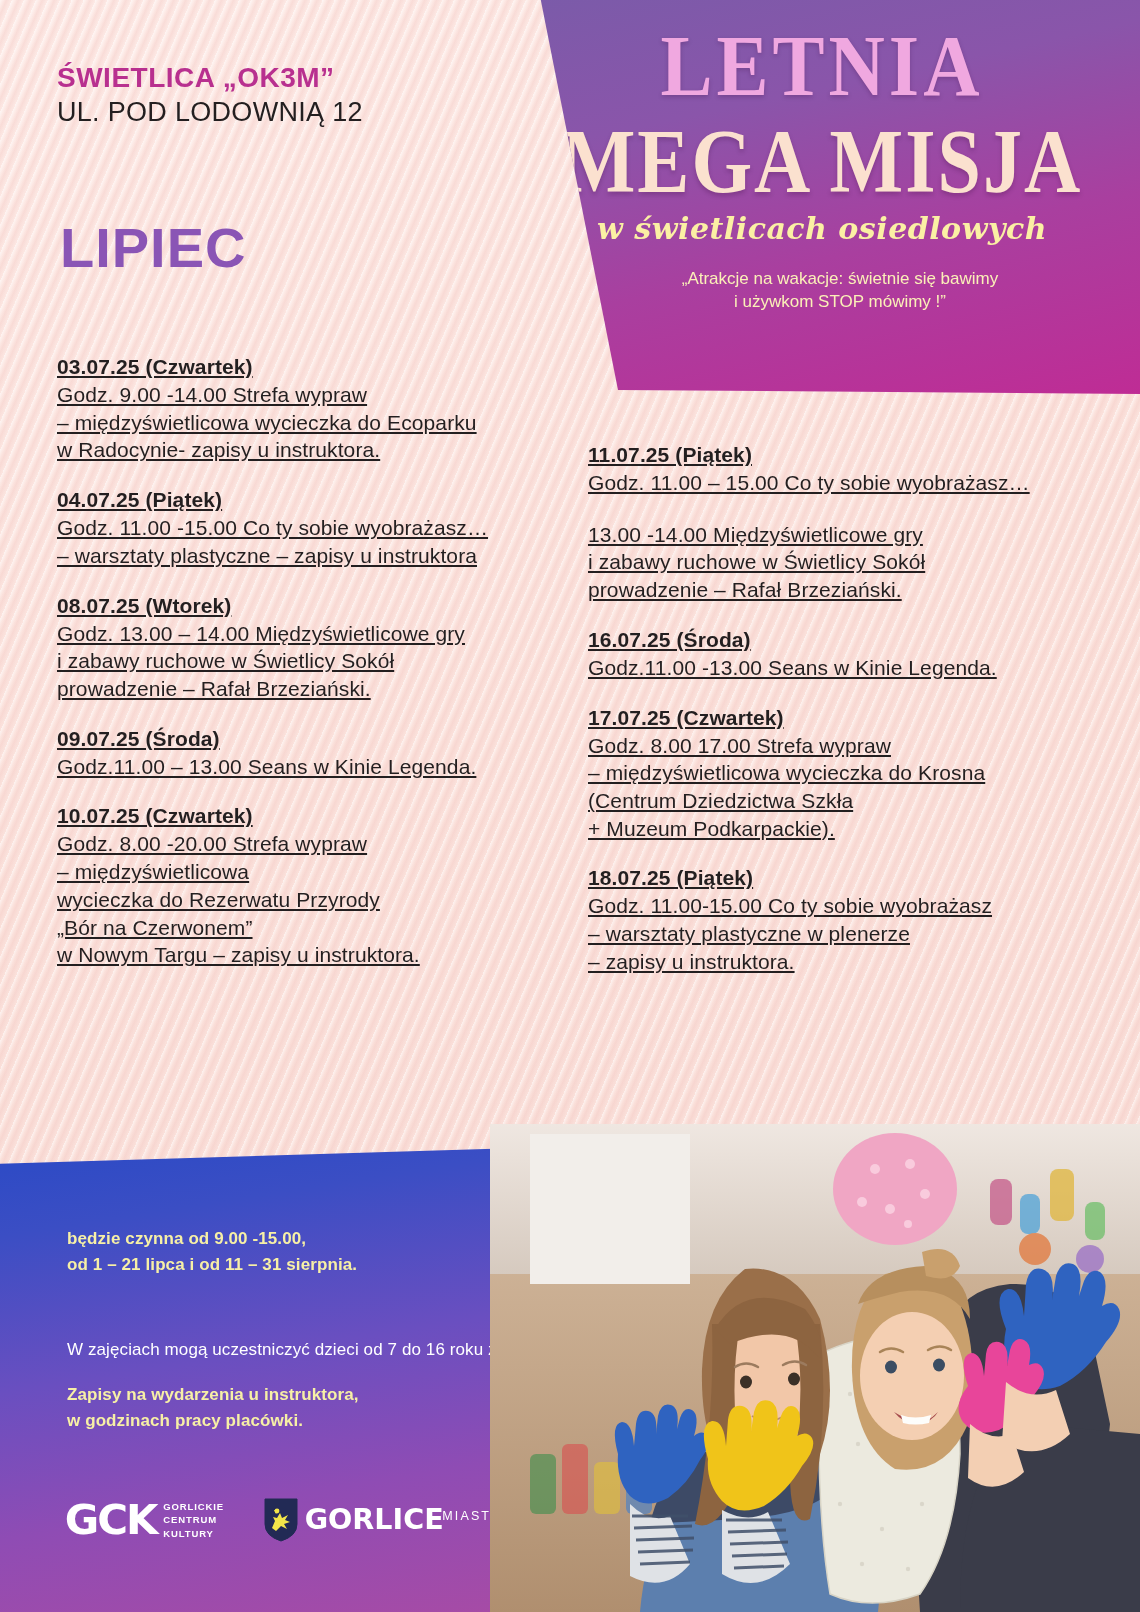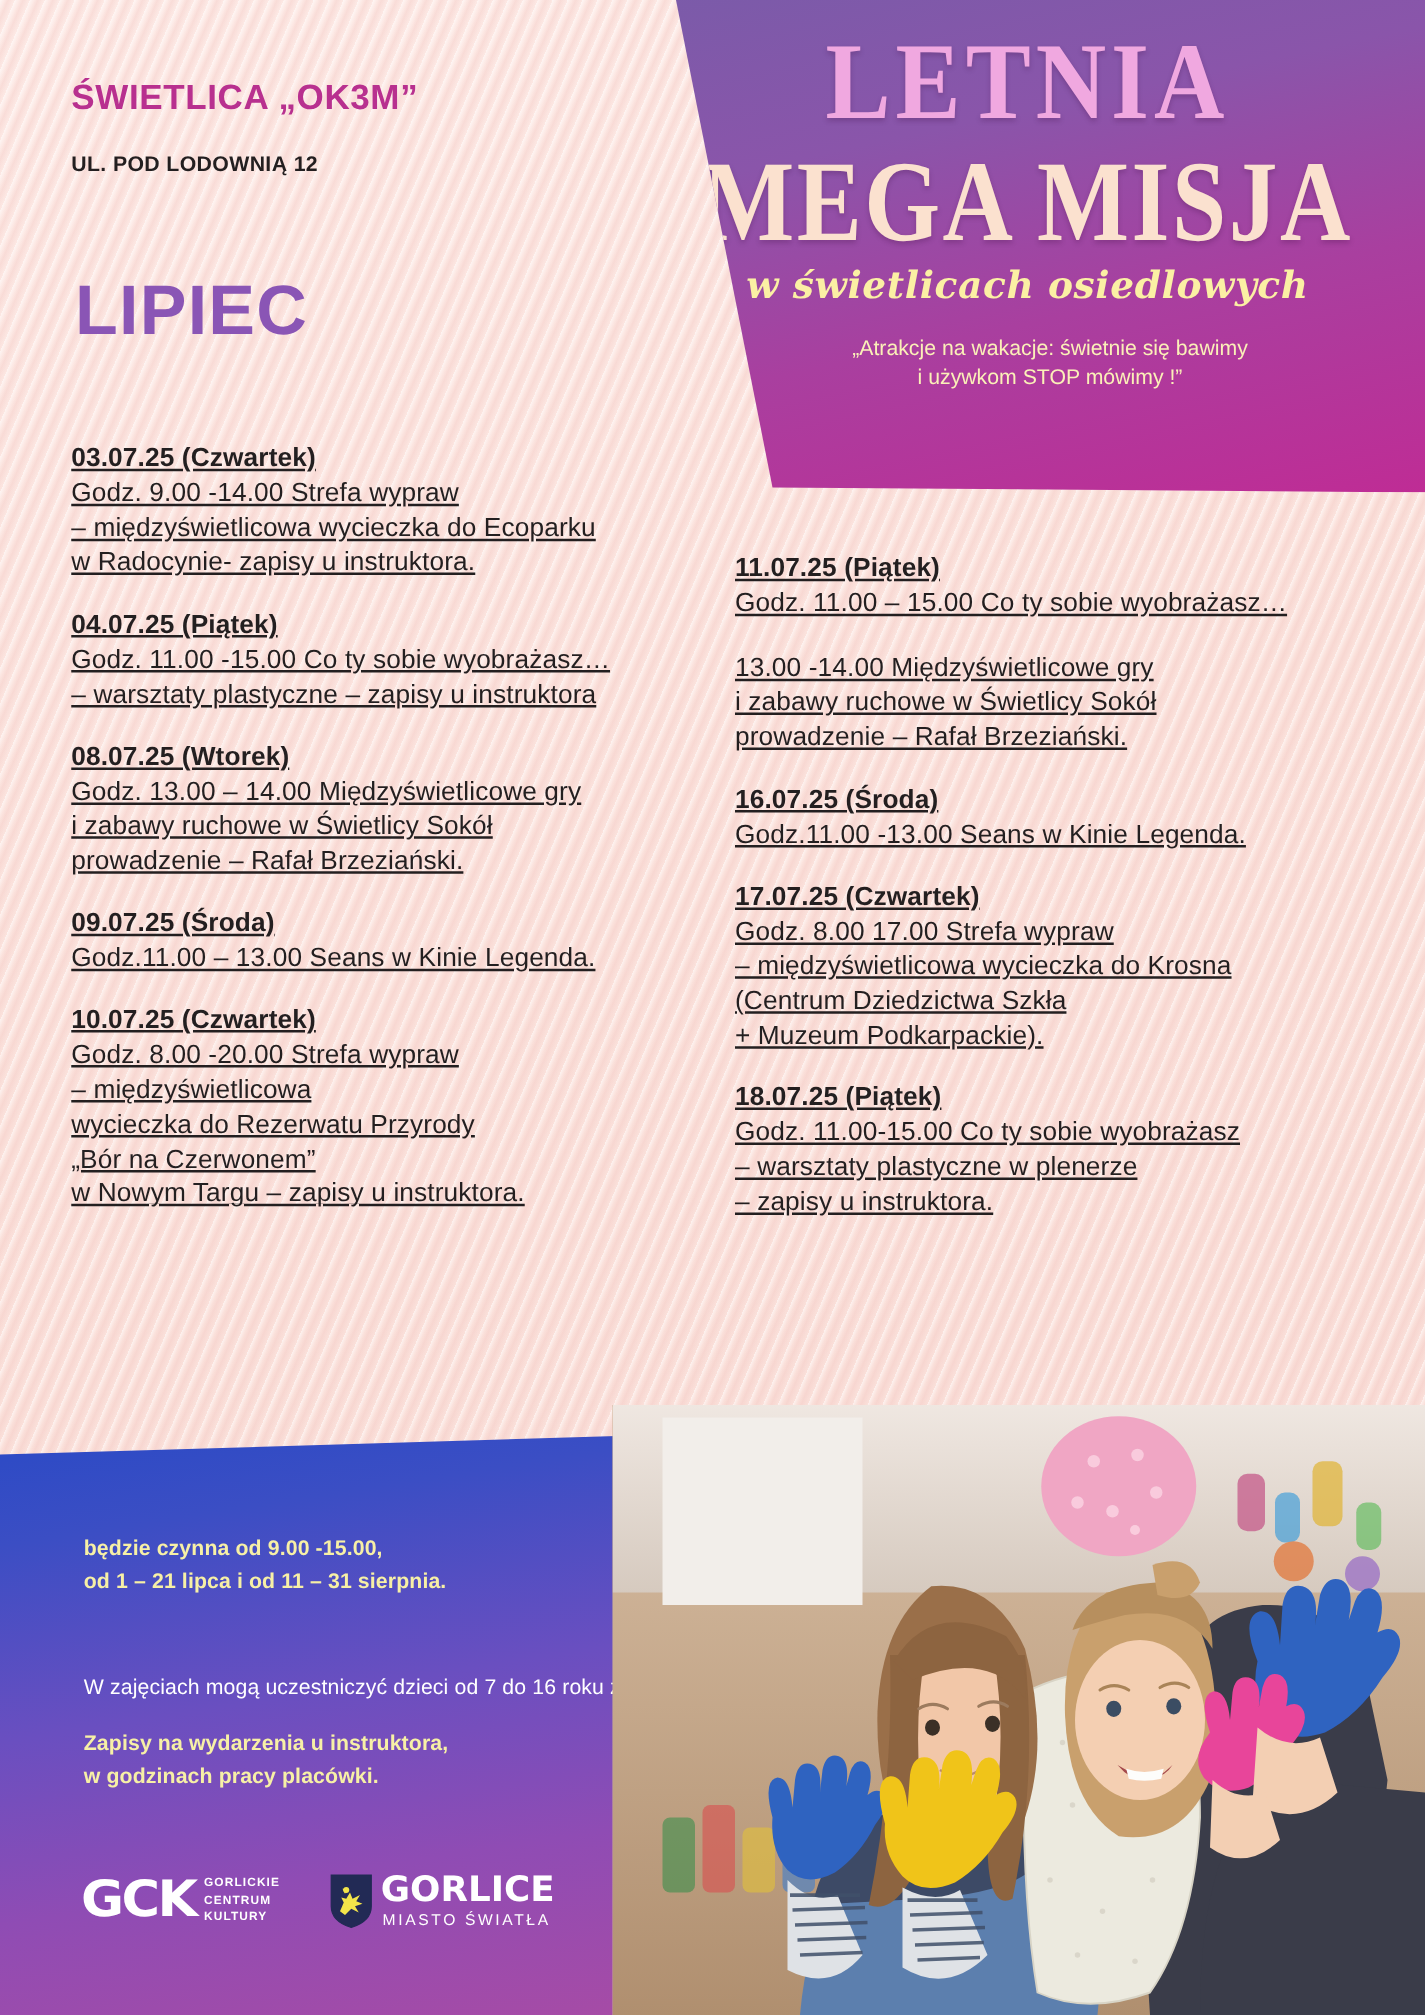--- a/index.html
+++ b/index.html
@@ -78,25 +78,24 @@
   }
 
   
   .venue{
     position:absolute; left:57px; top:62px;
     font-size:28px; font-weight:bold;
     letter-spacing:0.5px;
     color:#b8308f;
   }
   .street{
-    position:absolute; left:57px; top:122px;
-    font-size:17px;
+    position:absolute; left:57px; top:97px;
+    font-size:27px;
     letter-spacing:0.3px;
     color:#231f20;
-    font-weight:bold;
   }
   .month{
     position:absolute; left:60px; top:215px;
     font-size:56px; font-weight:bold;
     letter-spacing:1px;
     color:#8a55b5;
     text-align:right;
   }
 
   
@@ -150,21 +149,21 @@
     color:#ffffff;
     transform:scaleX(1.05);
   }
   .gck-words{
     font-size:9.5px; font-weight:bold;
     line-height:1.42; letter-spacing:0.9px;
     color:#ffffff;
   }
   .gorlice{ display:flex; align-items:center; gap:8px; }
   .crest{ width:34px; height:44px; display:block; }
-  .gorlice-text{ display:flex; flex-direction:column; }
+  .gorlice-text{ display:flex; }
   .gorlice-name{
     font-family:"DejaVu Sans", sans-serif;
     font-weight:bold;
     font-size:28px; line-height:1;
     letter-spacing:0px;
     color:#ffffff;
     transform:scaleX(1.02);
   }
   .gorlice-sub{
     font-size:12.5px;

